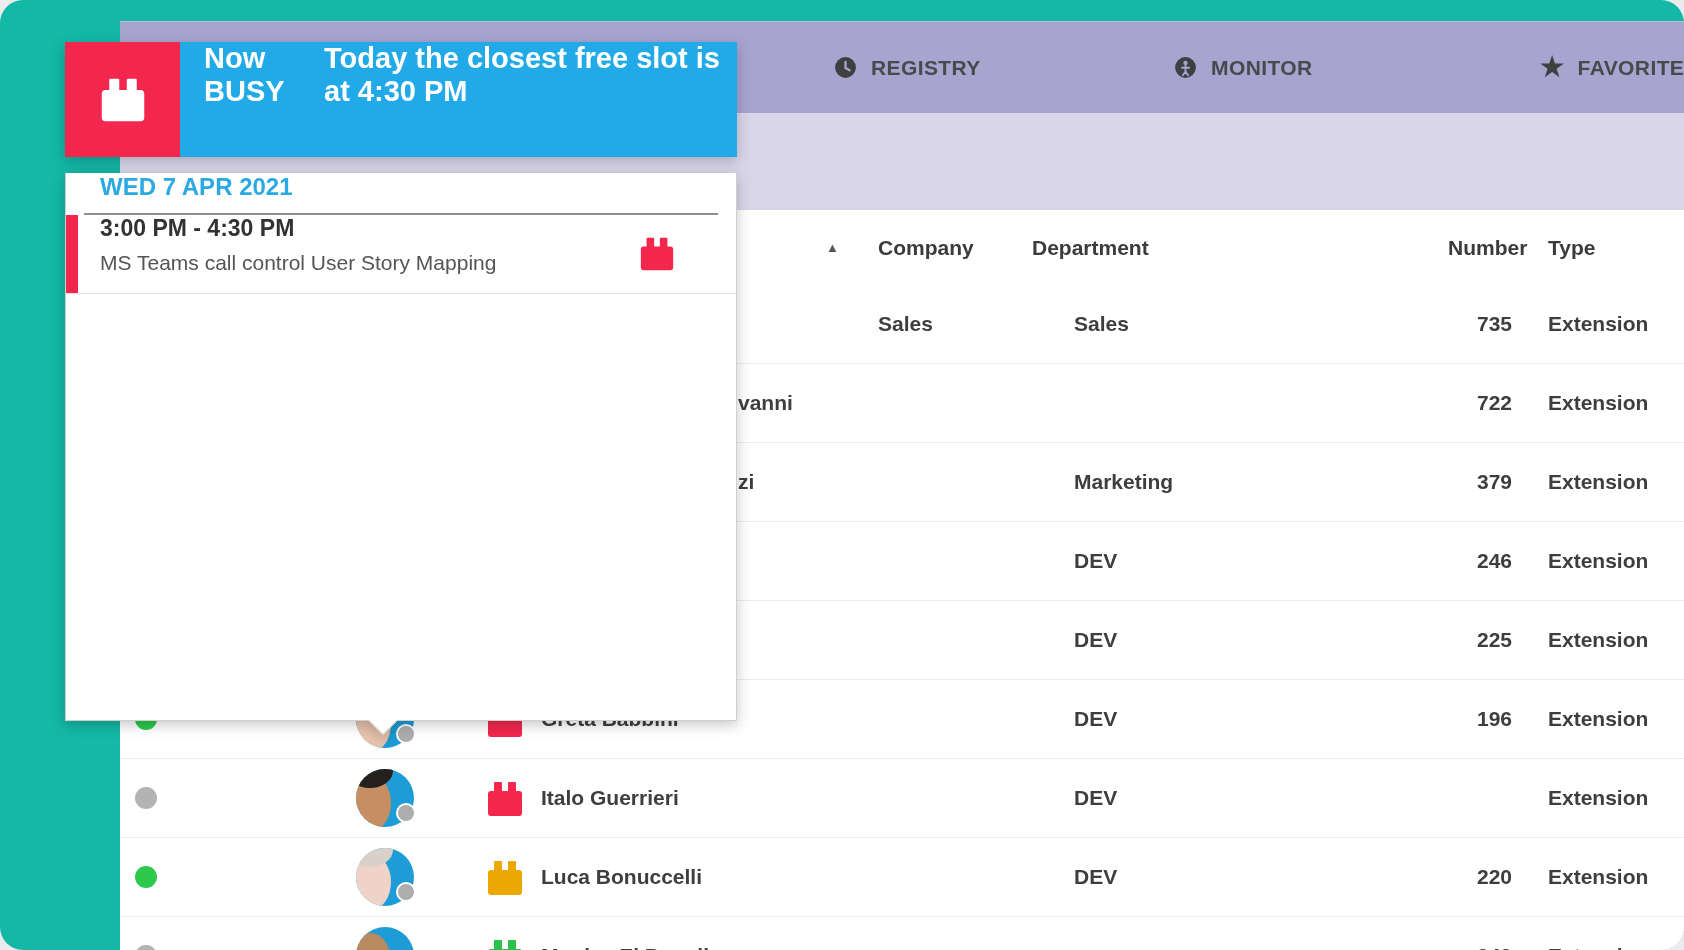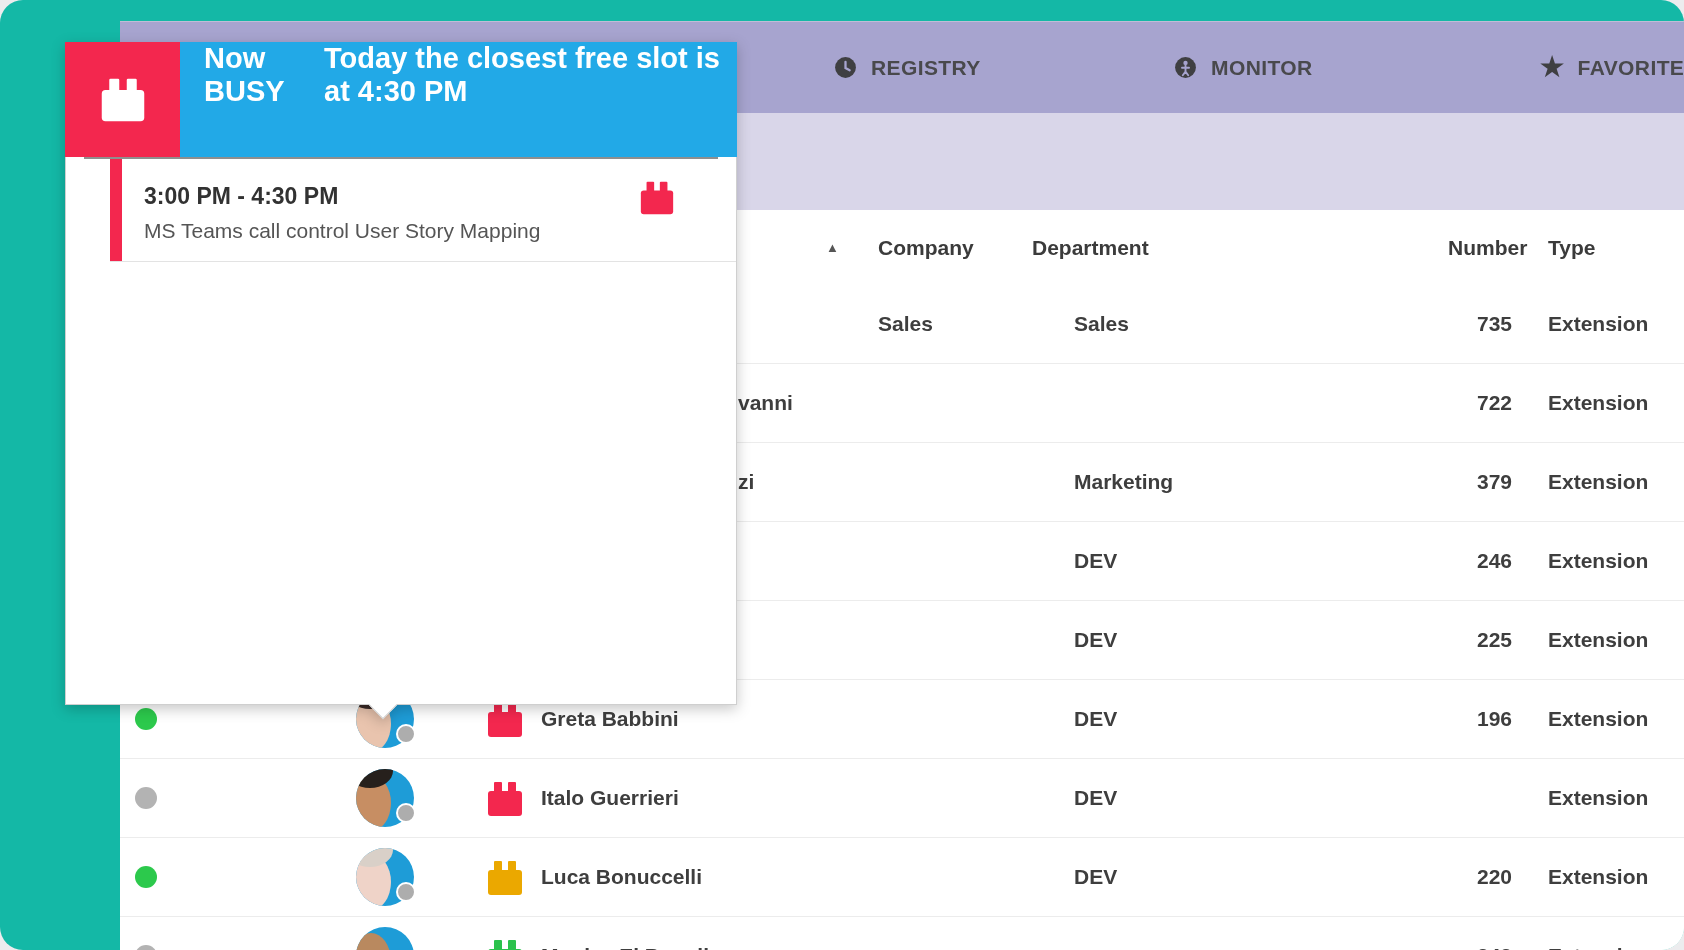--- a/index.html
+++ b/index.html
@@ -58,21 +58,21 @@
     filter:drop-shadow(0 4px 7px rgba(0,0,0,.22)); }
   .popup-header { display:flex; height:115px; }
   .popup-header-icon { width:115px; background:#F3274E; display:flex; align-items:center; justify-content:center; }
   .popup-header-icon .cal { transform:scale(1.25); }
   .popup-header-text { flex:1; background:#22A9E7; color:#fff; display:flex; flex-direction:row;
     justify-content:center; gap:7px; padding-left:24px; font-weight:bold; font-size:29px; }
   .popup-body { position:relative; background:#fff; height:548px;
     border:1px solid #CFCFCF; border-top:none; }
   .popup-date { color:#2BA9E3; font-weight:bold; font-size:24px; margin:16px 0 12px 34px; }
   .popup-divider { height:2px; background:#8F8F8F; margin:0 18px; }
-  .popup-event { position:relative; padding:24px 70px 18px 34px; border-bottom:1px solid #E3E3E3;margin-left:44px; }
+  .popup-event { position:relative; padding:0 70px 18px 34px; border-bottom:1px solid #E3E3E3; }
   .event-bar { position:absolute; left:0; top:0; bottom:0; width:12px; background:#F3274E; }
   .event-time { font-weight:bold; font-size:23px; color:#323232; margin-bottom:9px; }
   .event-title { font-size:21px; color:#555; }
   .event-cal { position:absolute; right:62px; top:22px; transform:scale(.95); }
   .popup-tail { position:absolute; bottom:-11px; left:307px; width:20px; height:20px; background:#fff;
     border-right:1px solid #CFCFCF; border-bottom:1px solid #CFCFCF; transform:rotate(45deg); }
 </style>
 </head>
 <body>
 
@@ -194,20 +194,21 @@
     <div class="popup-header">
       <div class="popup-header-icon">
         <span class="cal cal-white"></span>
       </div>
       <div class="popup-header-text">
         <span>Now BUSY</span>
         <span>Today the closest free slot is at 4:30 PM</span>
       </div>
     </div>
     <div class="popup-body">
+      <div class="popup-date">WED 7 APR 2021</div>
       <div class="popup-divider"></div>
       <div class="popup-event">
         <span class="event-bar"></span>
         <div class="event-time">3:00 PM - 4:30 PM</div>
         <div class="event-title">MS Teams call control User Story Mapping</div>
         <span class="cal cal-red event-cal"></span>
       </div>
       <div class="popup-tail"></div>
     </div>
   </div>

